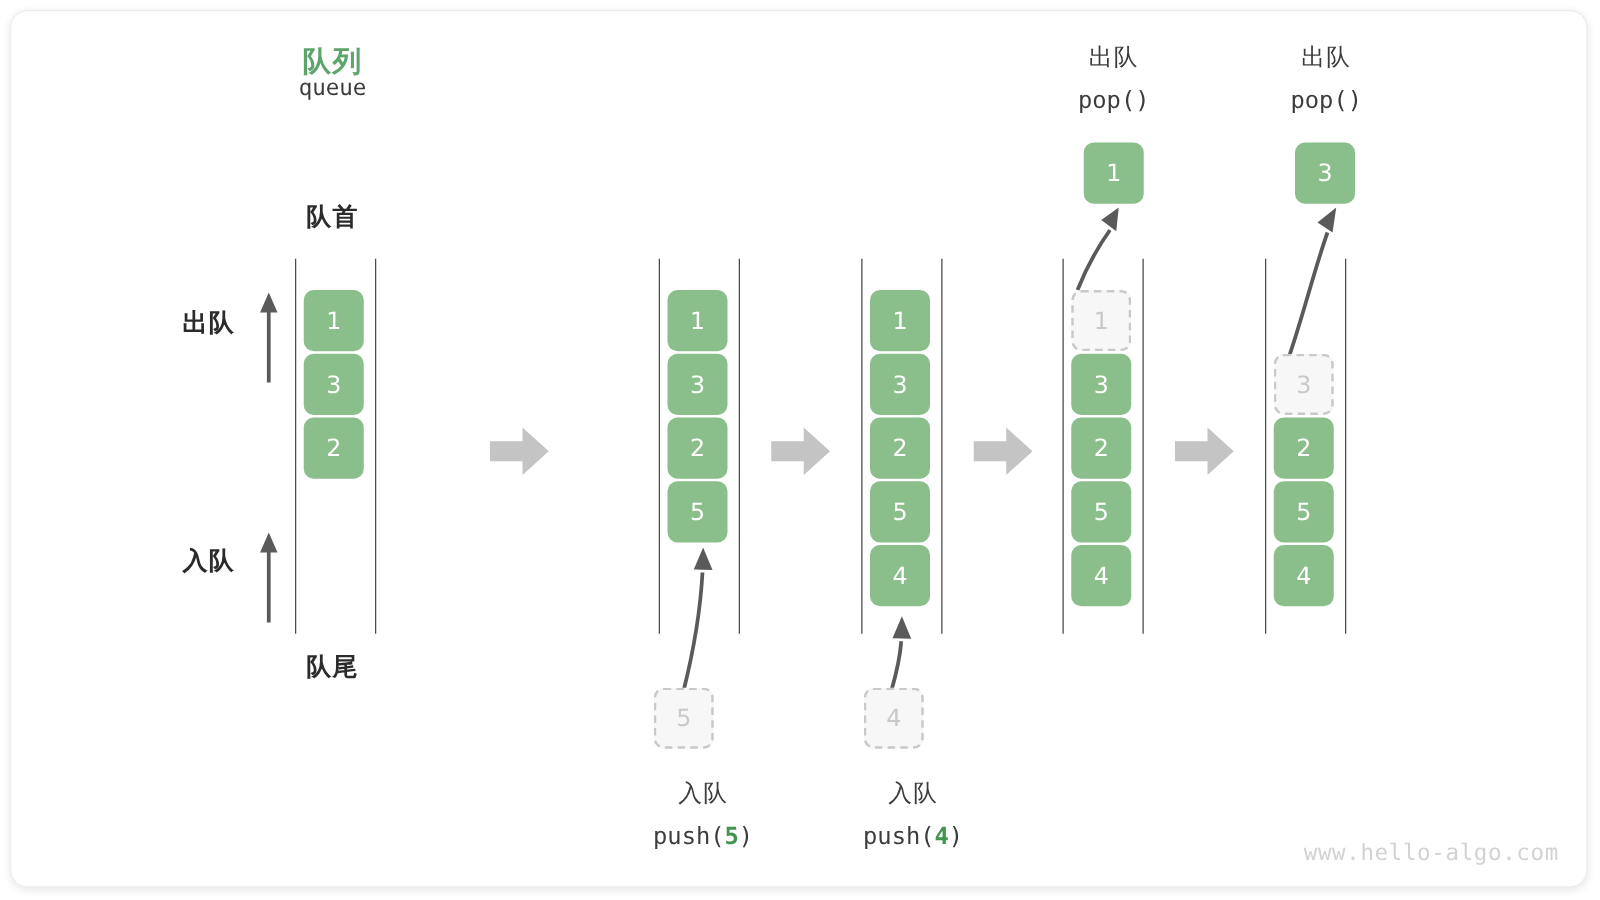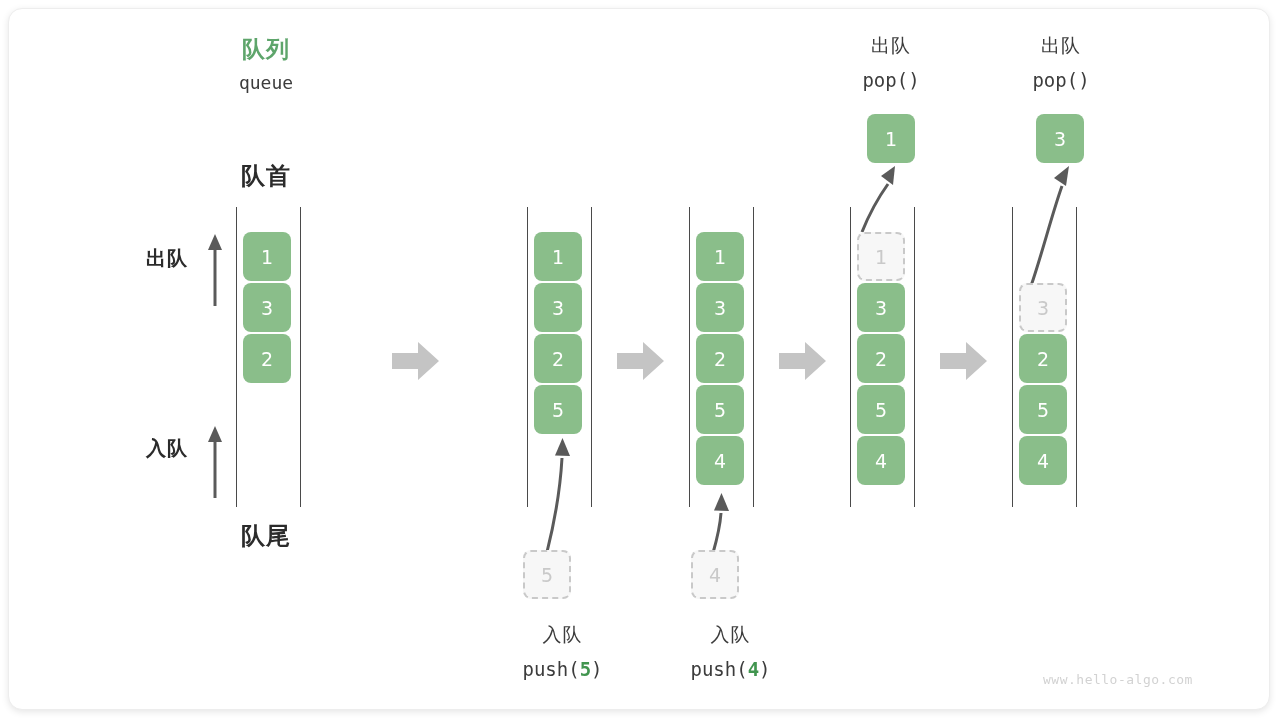--- a/index.html
+++ b/index.html
@@ -43,21 +43,21 @@
   .title-en {
     color: #3c3c3c;
     font-family: "DejaVu Sans Mono", "Liberation Mono", monospace;
     font-size: 18px;
     white-space: nowrap;
     text-align: center;
   }
   .head-label {
     color: #2b2b2b;
     font-weight: bold;
-    font-size: 24px;
+    font-size: 20px;
     letter-spacing: 1px;
     white-space: nowrap;
     text-align: center;
   }
   .side-label {
     color: #2b2b2b;
     font-weight: bold;
     font-size: 20px;
     letter-spacing: 1px;
     white-space: nowrap;
@@ -74,21 +74,21 @@
     font-family: "DejaVu Sans Mono", "Liberation Mono", monospace;
     font-size: 19px;
     white-space: nowrap;
     text-align: center;
   }
   .op-code .arg { color: #41954f; font-weight: bold; }
 
   .watermark {
     color: #d2d2d2;
     font-family: "DejaVu Sans Mono", "Liberation Mono", monospace;
-    font-size: 13px;
+    font-size: 18px;
     white-space: nowrap;
     letter-spacing: 0.5px;
   }
 
   
   .cell {
     width: 48px;
     height: 49px;
     border-radius: 8px;
     background: #8ABE8A;
@@ -117,21 +117,21 @@
 
   svg { overflow: visible; }
 </style>
 </head>
 <body>
 
 <div id="canvas">
   <div id="frame"></div>
 
   <div class="abs title-cn" style="left:196px; top:34px; width:140px;">队列</div>
-  <div class="abs title-en" style="left:196px; top:72px; width:140px;">queue</div>
+  <div class="abs title-en" style="left:196px; top:60px; width:140px;">queue</div>
 
   <div class="abs head-label" style="left:206px; top:160px; width:120px;">队首</div>
   <div class="abs head-label" style="left:206px; top:520px; width:120px;">队尾</div>
 
   <div class="abs side-label" style="left:146px; top:245px;">出队</div>
   <svg class="abs" style="left:206px; top:232px;" width="26" height="76">
     <line x1="9" y1="74" x2="9" y2="14" stroke="#5a5a5a" stroke-width="3"></line>
     <path d="M9 2 L16 18 L2 18 Z" fill="#5a5a5a"></path>
   </svg>
 

